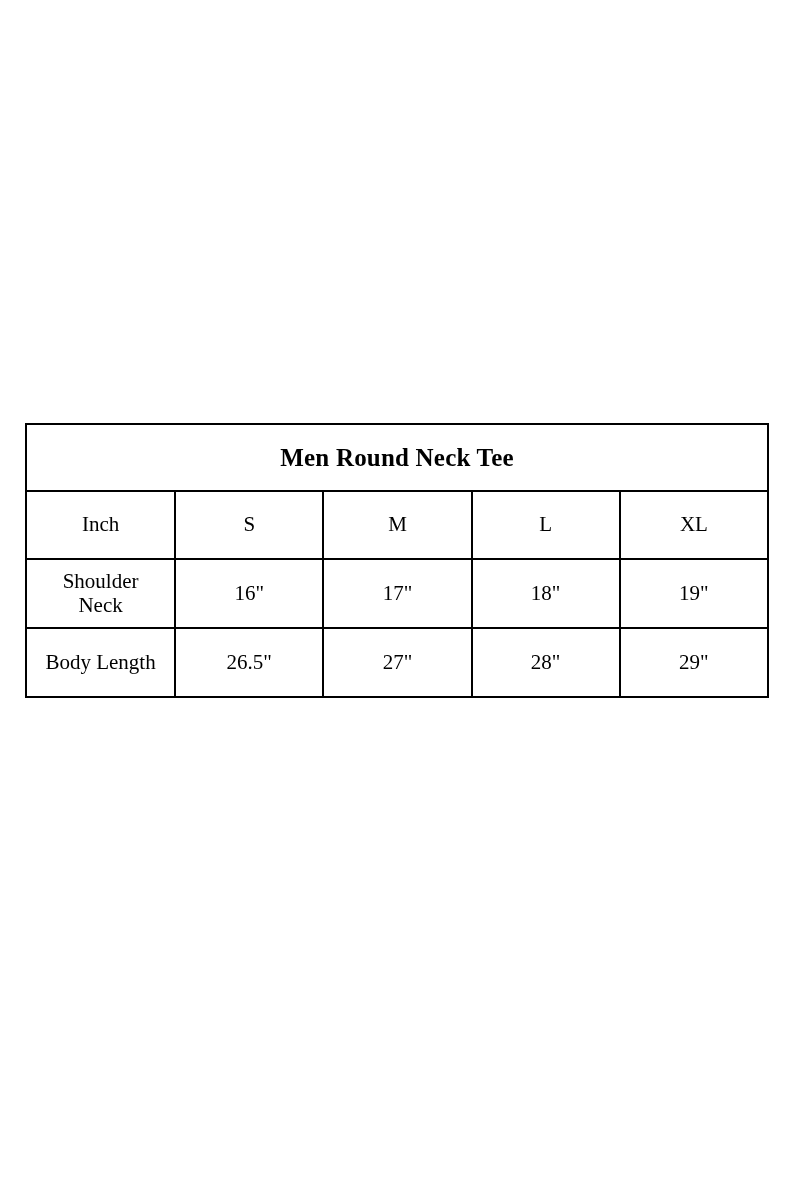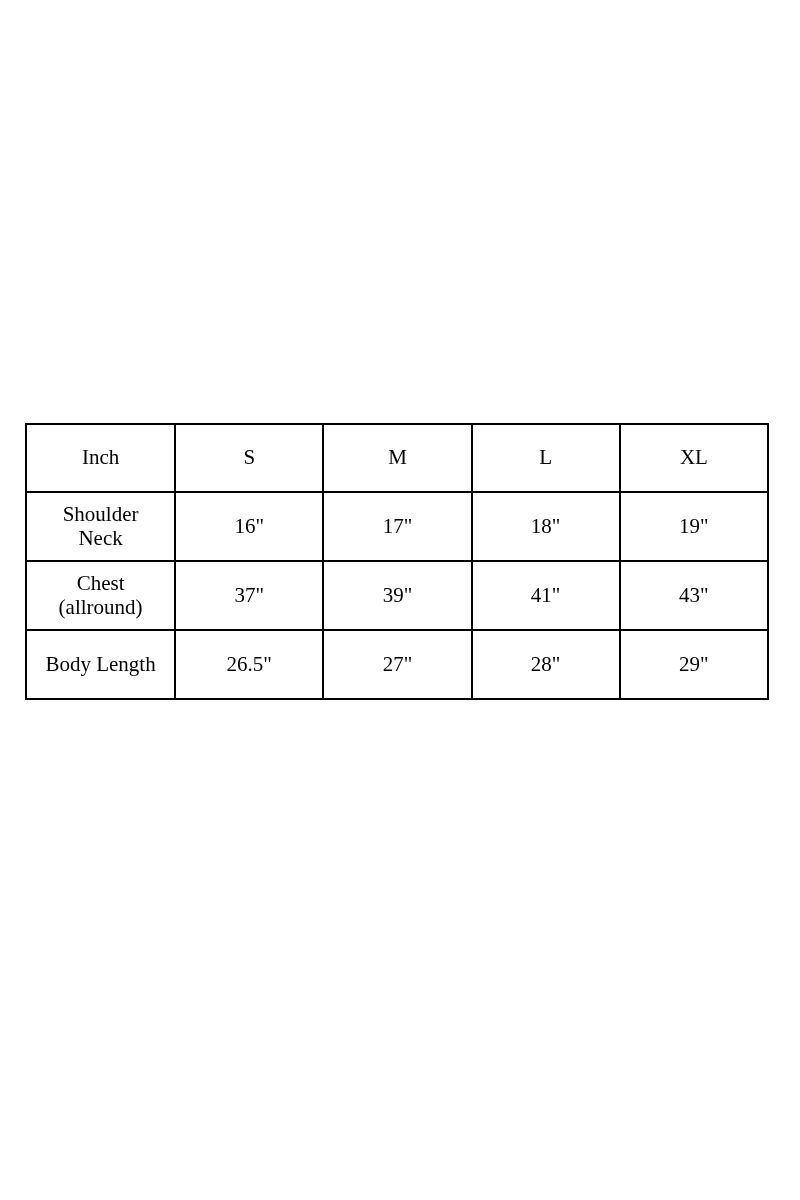--- a/index.html
+++ b/index.html
@@ -70,49 +70,42 @@
 <div id="size-chart-wrap">
   <table class="size-chart">
     <colgroup>
       <col class="col-label">
       <col class="col-size">
       <col class="col-size">
       <col class="col-size">
       <col class="col-size">
     </colgroup>
     <tbody>
+      <tr>
+        <td class="chart-title-cell" colspan="5">Men Round Neck Tee</td>
+      </tr>
       <tr class="head-row">
         <td>Inch</td>
         <td>S</td>
         <td>M</td>
         <td>L</td>
         <td>XL</td>
       </tr>
 
       <tr class="data-row">
         <td class="row-label">
           <span class="lbl-line">Shoulder</span>
           <span class="lbl-line">Neck</span>
         </td>
         <td class="cell-value">16"</td>
         <td class="cell-value">17"</td>
         <td class="cell-value">18"</td>
         <td class="cell-value">19"</td>
       </tr>
 
-      <tr class="data-row">
-        <td class="row-label">
-          <span class="lbl-line">Chest</span>
-          <span class="lbl-line">(allround)</span>
-        </td>
-        <td class="cell-value">37"</td>
-        <td class="cell-value">39"</td>
-        <td class="cell-value">41"</td>
-        <td class="cell-value">43"</td>
-      </tr>
 
       <tr class="data-row">
         <td class="row-label">
           <span class="lbl-line">Body Length</span>
         </td>
         <td class="cell-value">26.5"</td>
         <td class="cell-value">27"</td>
         <td class="cell-value">28"</td>
         <td class="cell-value">29"</td>
       </tr>

